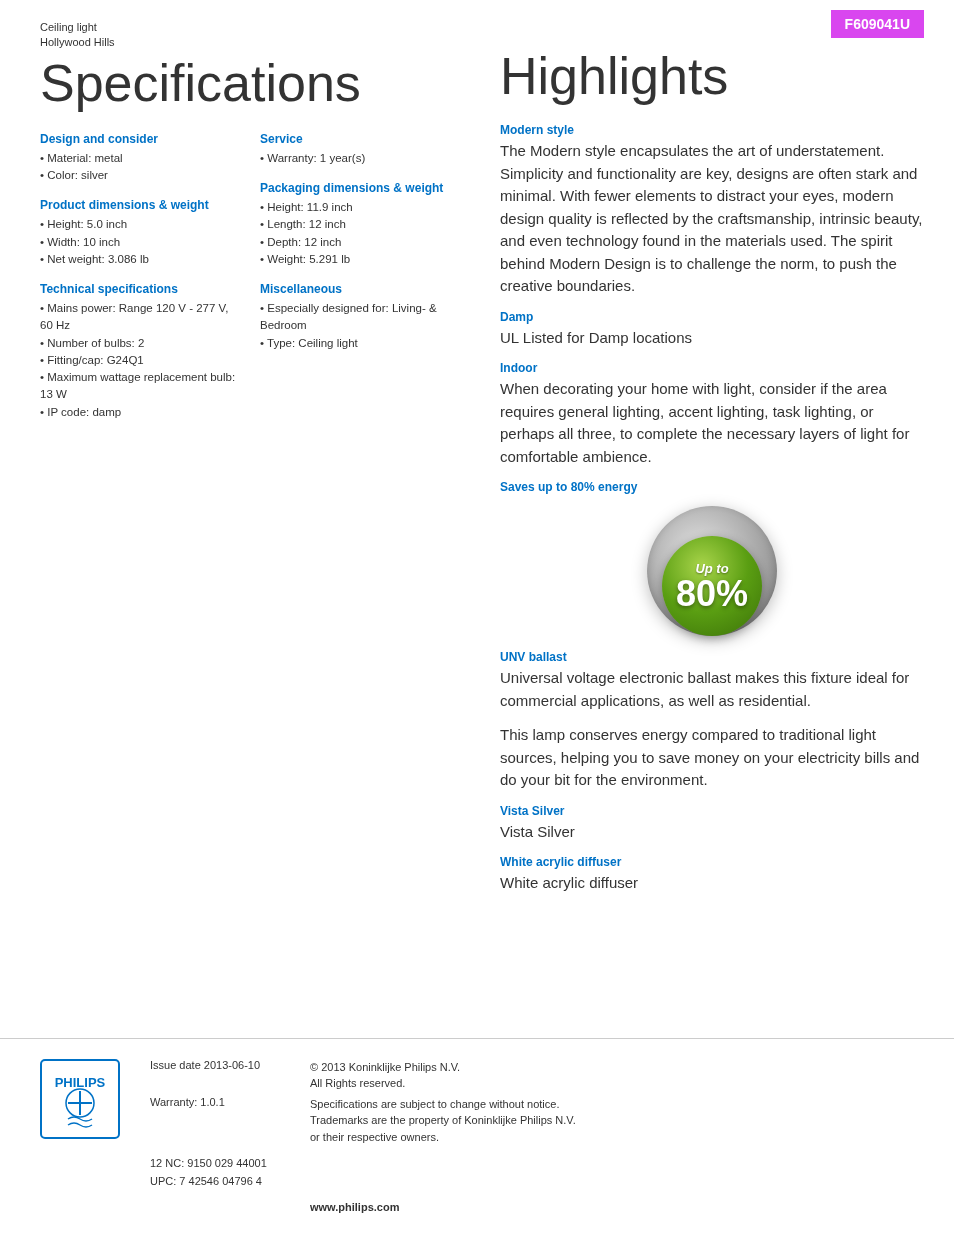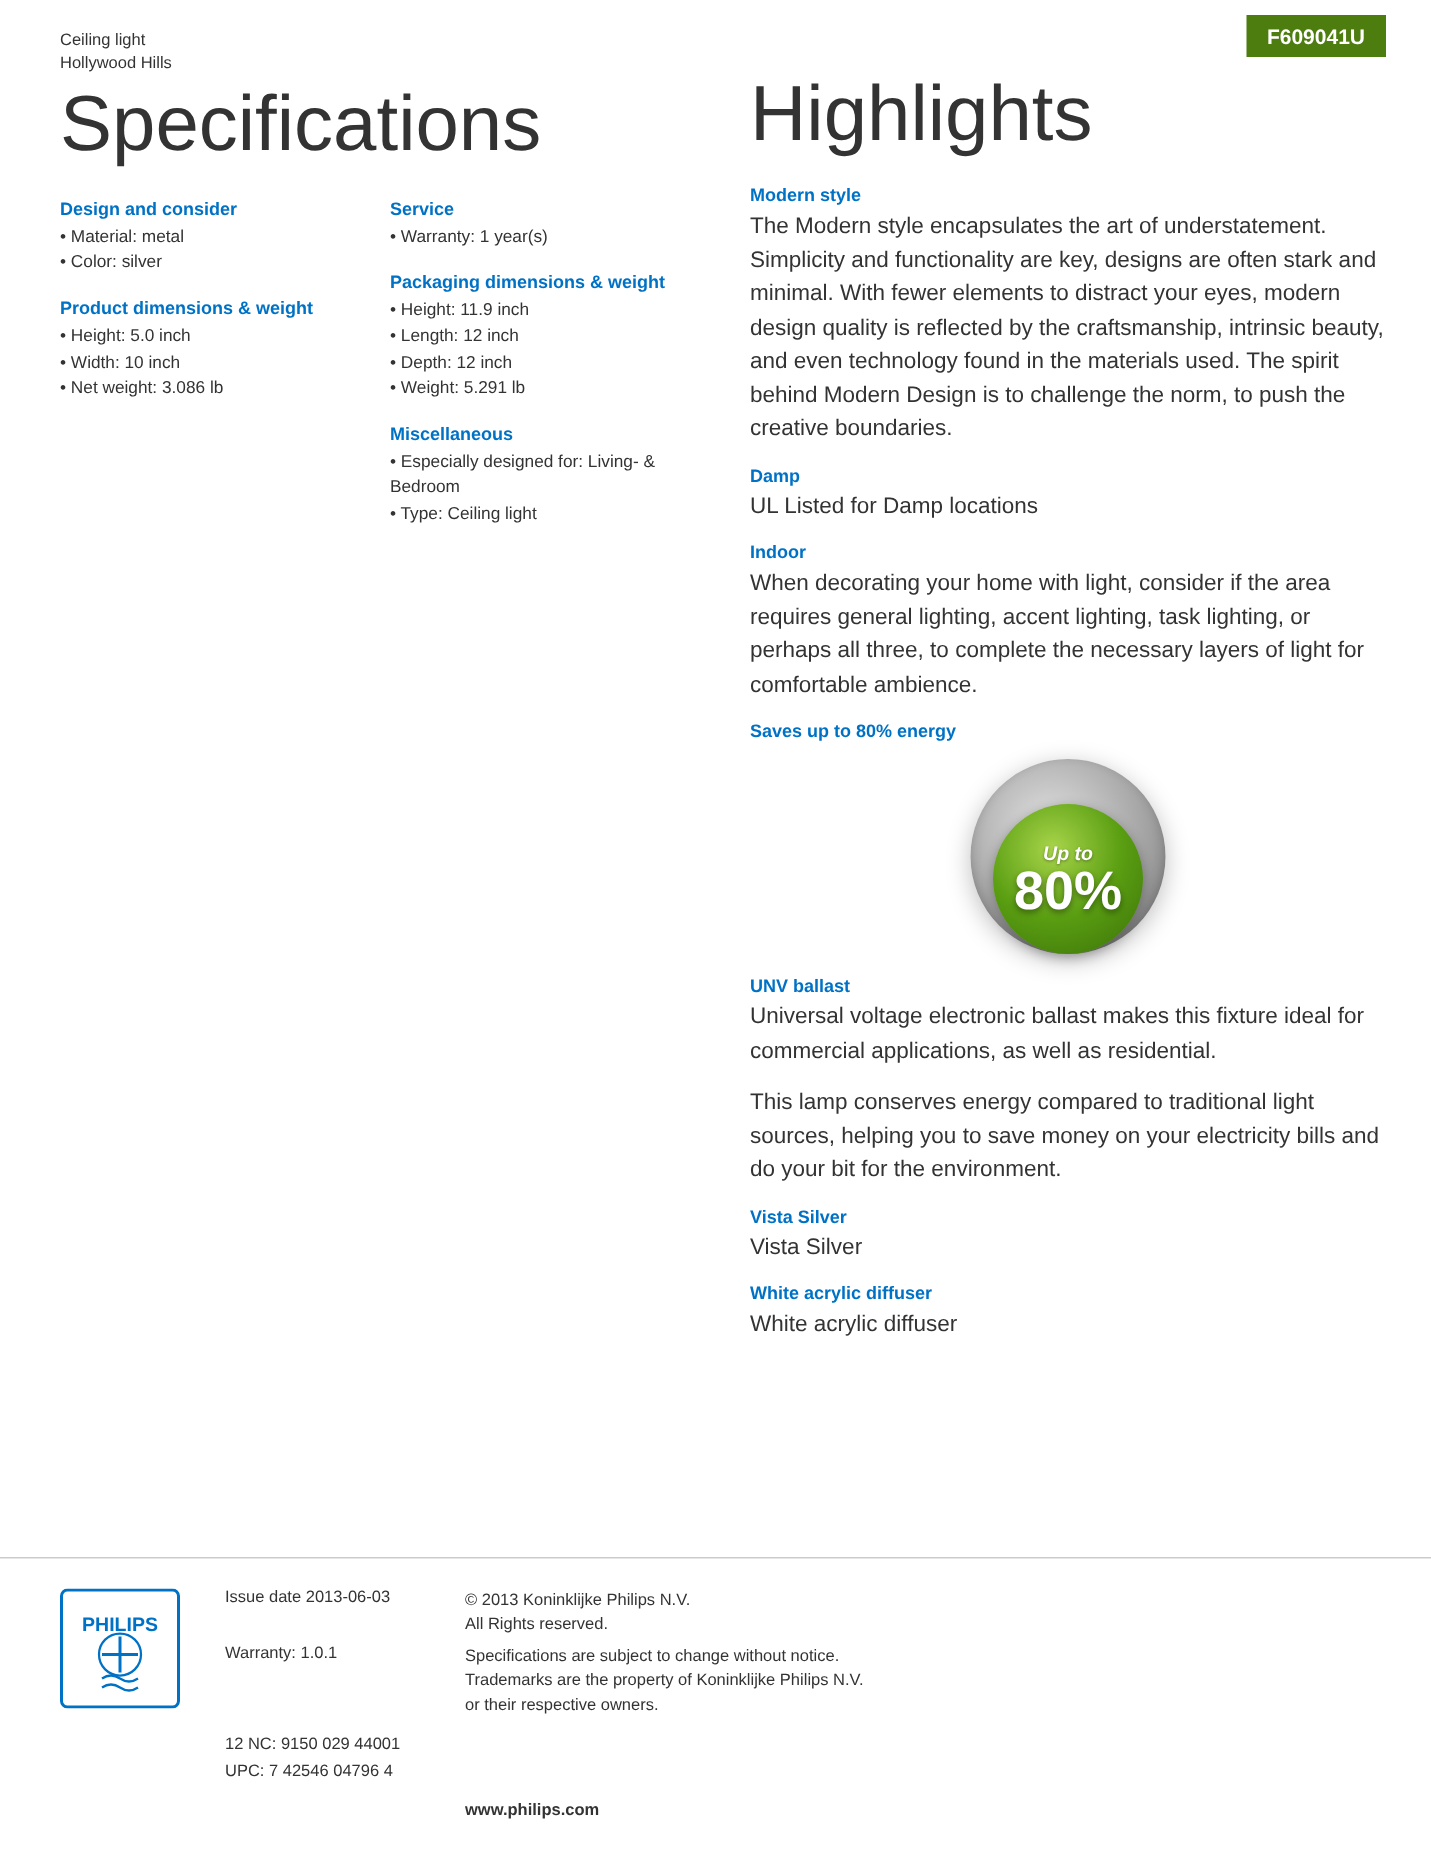--- a/index.html
+++ b/index.html
@@ -70,21 +70,21 @@
       content: "• ";
     }
 
     
     .right-col {
       flex: 1;
       padding: 0 30px 20px 20px;
       border-left: none;
     }
     .model-badge {
-      background: #4d7c0f;
+      background: #d946ef;
       color: #fff;
       font-size: 14px;
       font-weight: bold;
       padding: 6px 14px;
       display: inline-block;
       margin-bottom: 10px;
       margin-top: 10px;
     }
     .highlights-title {
       font-size: 52px;
@@ -222,20 +222,30 @@
 
           <div class="spec-section">
             <div class="spec-section-title">Product dimensions &amp; weight</div>
             <ul class="spec-list">
               <li>Height: 5.0 inch</li>
               <li>Width: 10 inch</li>
               <li>Net weight: 3.086 lb</li>
             </ul>
           </div>
 
+          <div class="spec-section">
+            <div class="spec-section-title">Technical specifications</div>
+            <ul class="spec-list">
+              <li>Mains power: Range 120 V - 277 V, 60 Hz</li>
+              <li>Number of bulbs: 2</li>
+              <li>Fitting/cap: G24Q1</li>
+              <li>Maximum wattage replacement bulb: 13 W</li>
+              <li>IP code: damp</li>
+            </ul>
+          </div>
         </div>
 
         <div class="spec-col">
 
           <div class="spec-section">
             <div class="spec-section-title">Service</div>
             <ul class="spec-list">
               <li>Warranty: 1 year(s)</li>
             </ul>
           </div>
@@ -330,21 +340,21 @@
         <line x1="40" y1="32" x2="40" y2="56" stroke="#0072c6" stroke-width="2"></line>
         <line x1="28" y1="44" x2="52" y2="44" stroke="#0072c6" stroke-width="2"></line>
 
         <path d="M28 60 Q34 56 40 60 Q46 64 52 60" fill="none" stroke="#0072c6" stroke-width="1.5"></path>
         <path d="M28 66 Q34 62 40 66 Q46 70 52 66" fill="none" stroke="#0072c6" stroke-width="1.5"></path>
       </svg>
     </div>
 
     <div class="footer-info">
       <div class="footer-row">
-        <div class="footer-label">Issue date 2013-06-03</div>
+        <div class="footer-label">Issue date 2013-06-10</div>
         <div class="footer-value">
           © 2013 Koninklijke Philips N.V.<br>All Rights reserved.
         </div>
       </div>
       <div class="footer-row">
         <div class="footer-label">Warranty: 1.0.1</div>
         <div class="footer-value">
           Specifications are subject to change without notice.<br>
           Trademarks are the property of Koninklijke Philips N.V.<br>
           or their respective owners.

